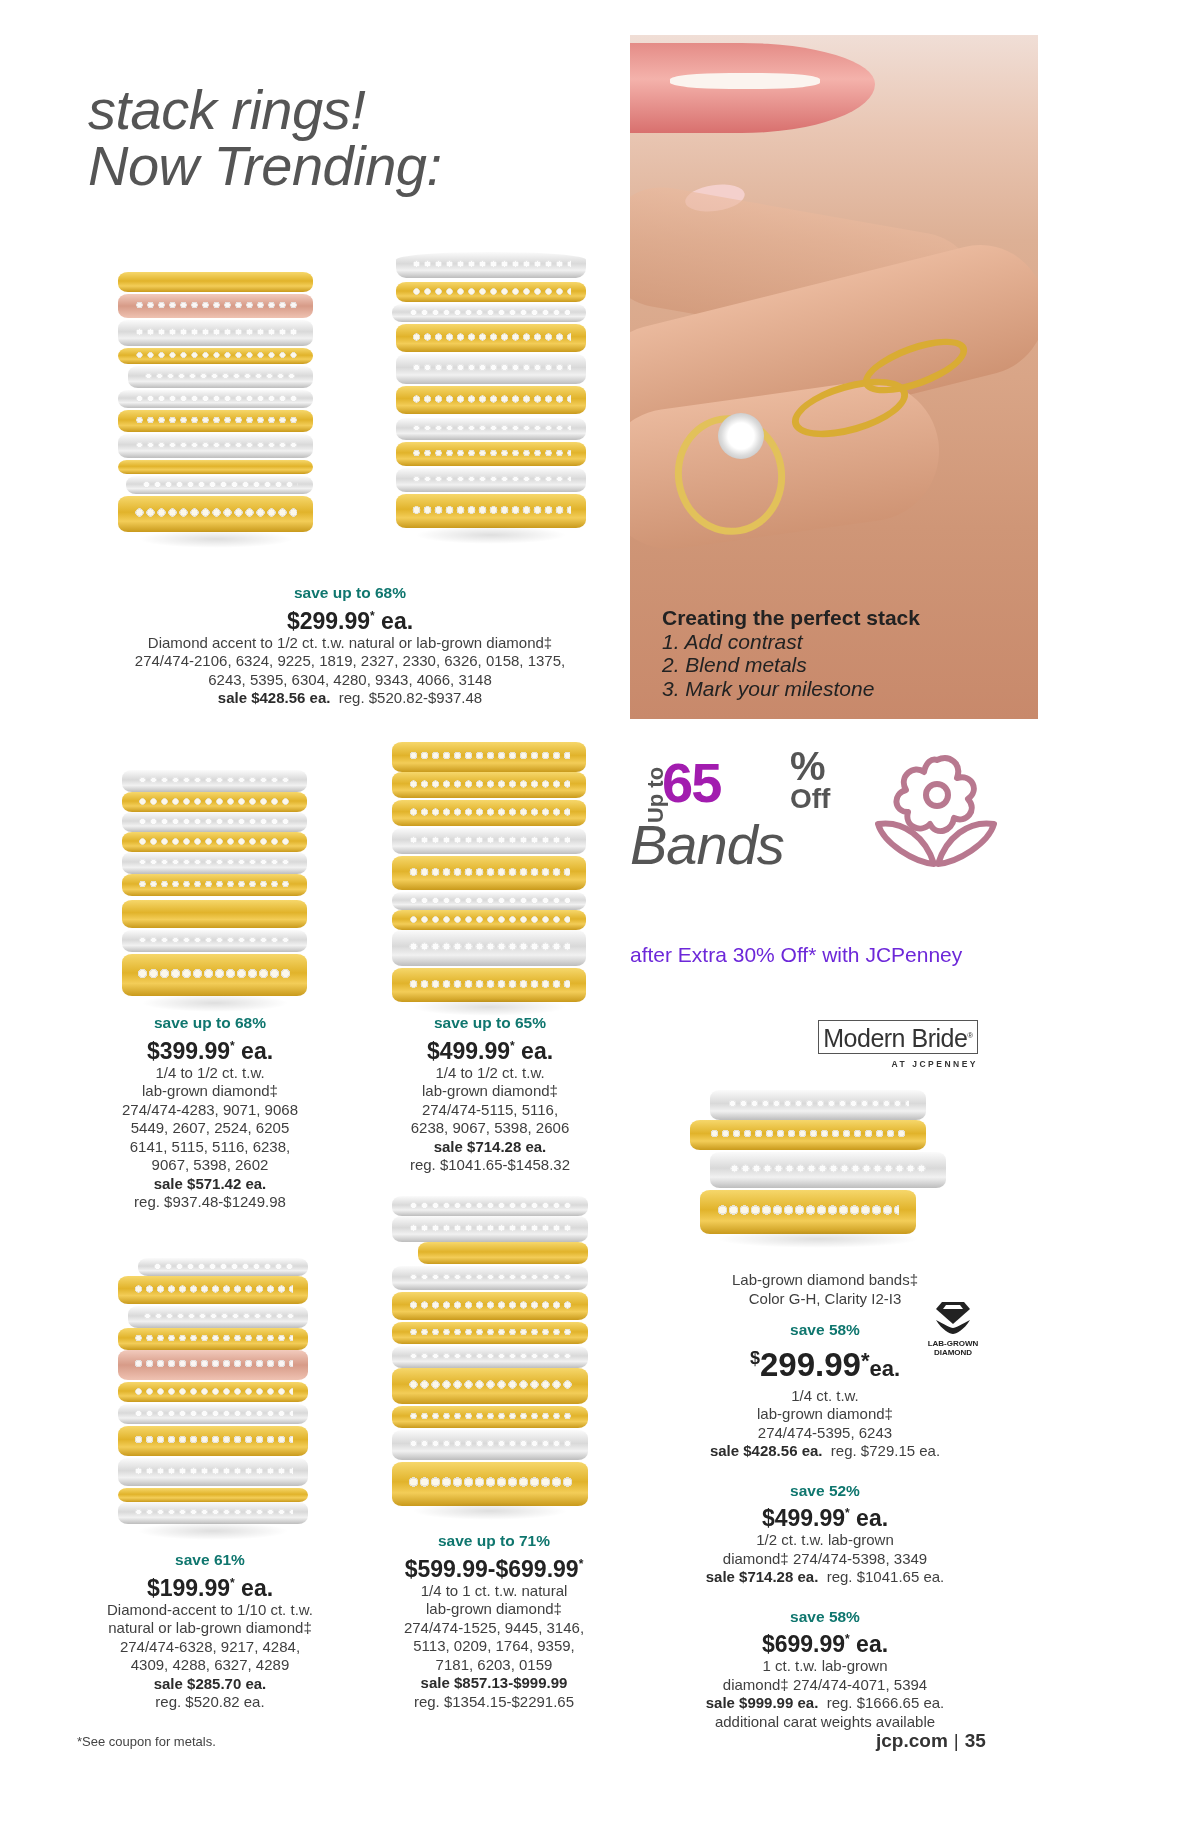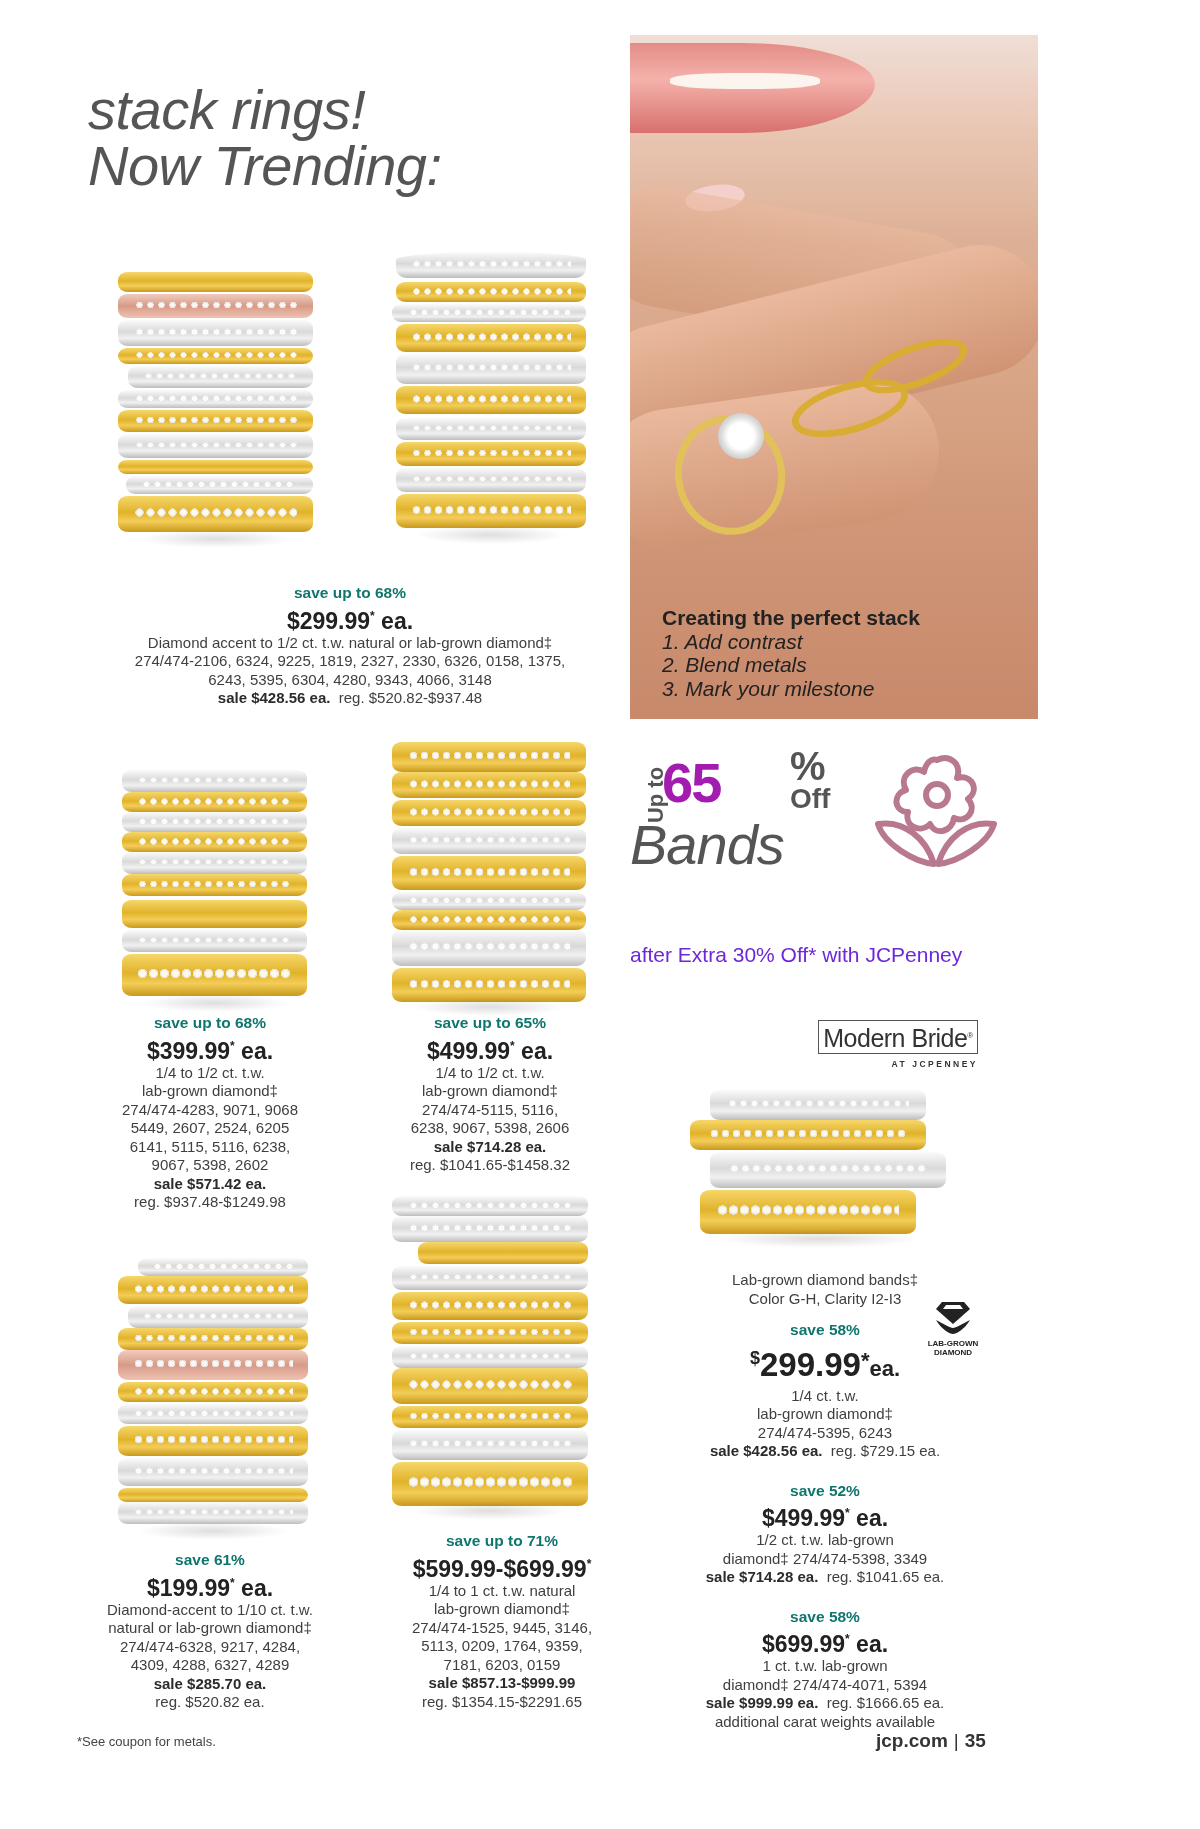--- a/index.html
+++ b/index.html
@@ -285,21 +285,21 @@
   <div class="save">save 61%</div>
   <div class="price"><span>$199.99</span><sup>*</sup><span> ea.</span></div>
   <div>Diamond-accent to 1/10 ct. t.w.</div>
   <div>natural or lab-grown diamond‡</div>
   <div>274/474-6328, 9217, 4284,</div>
   <div>4309, 4288, 6327, 4289</div>
   <div class="sale">sale $285.70 ea.</div>
   <div>reg. $520.82 ea.</div>
 </div>
 
-<div class="abs caption" style="left:372px;top:1532px;width:260px;">
+<div class="abs caption" style="left:364px;top:1532px;width:260px;">
   <div class="save">save up to 71%</div>
   <div class="price"><span>$599.99-$699.99</span><sup>*</sup><span></span></div>
   <div>1/4 to 1 ct. t.w. natural</div>
   <div>lab-grown diamond‡</div>
   <div>274/474-1525, 9445, 3146,</div>
   <div>5113, 0209, 1764, 9359,</div>
   <div>7181, 6203, 0159</div>
   <div class="sale">sale $857.13-$999.99</div>
   <div>reg. $1354.15-$2291.65</div>
 </div>

